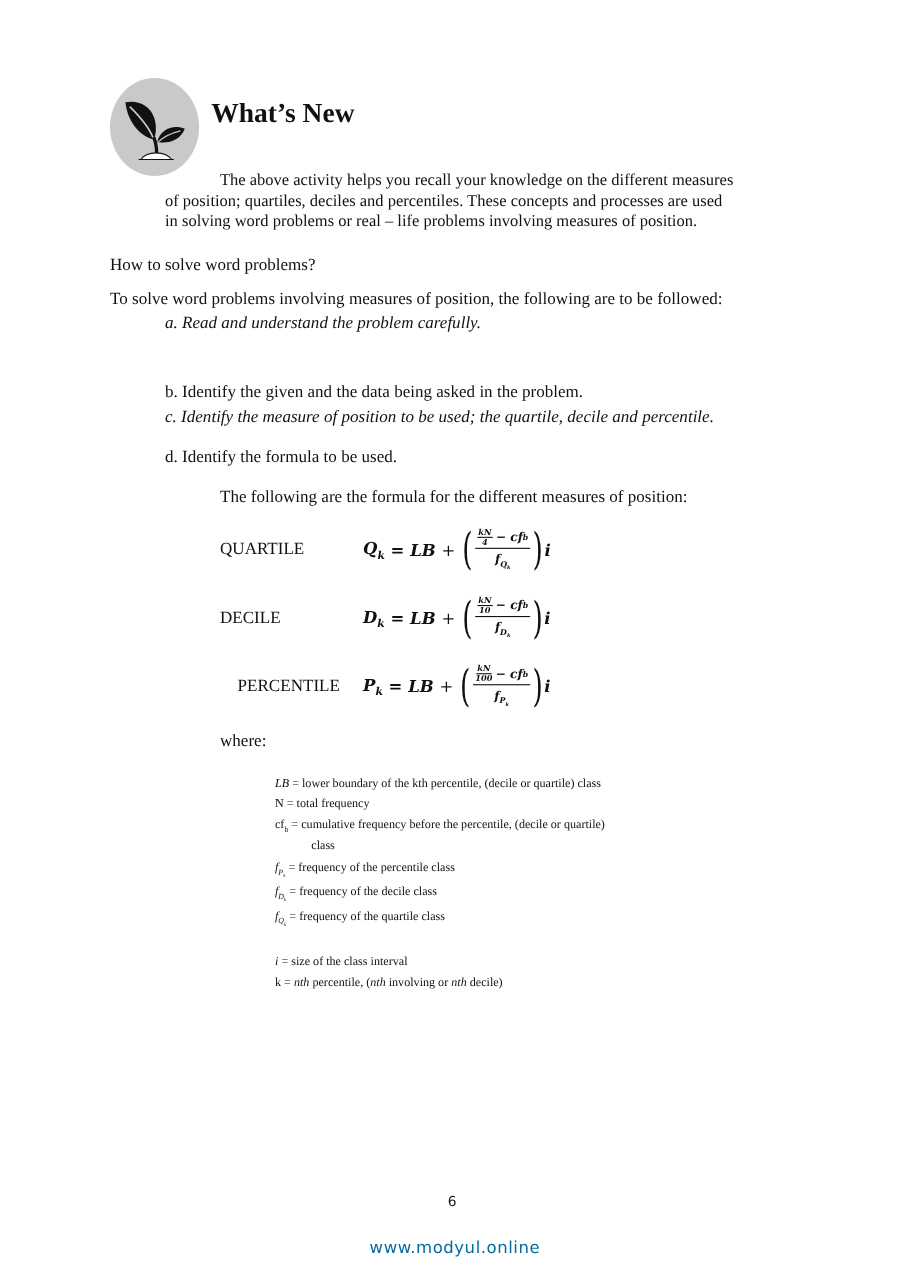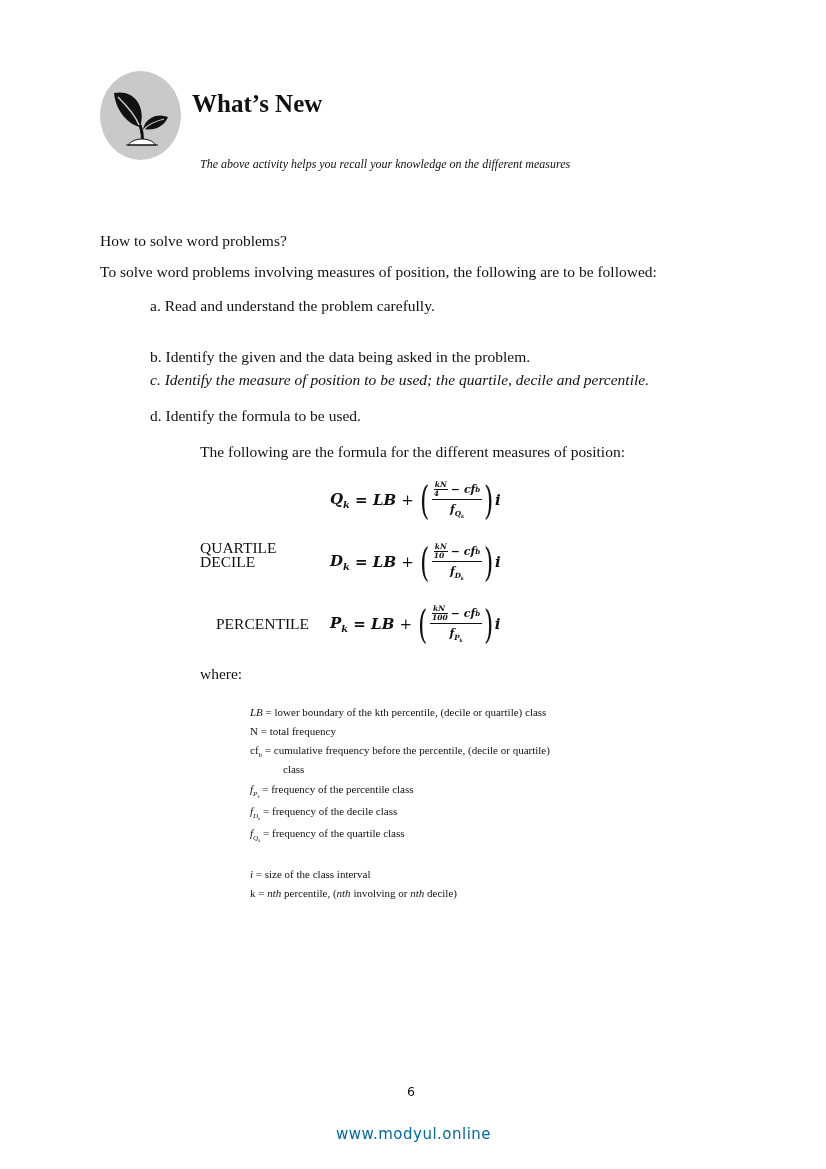--- a/index.html
+++ b/index.html
@@ -6,31 +6,31 @@
   body { width:826px; height:1169px; position:relative; overflow:hidden;
          font-family:"Liberation Serif", "DejaVu Serif", serif; color:#111; }
   .abs { position:absolute; }
   .t { font-size:15.5px; line-height:18px; white-space:nowrap; }
 
   #icon-circle { left:100px; top:71px; width:81px; height:89px; border-radius:50%;
                  background:#c9c9c9; }
   #icon-circle svg { position:absolute; left:6px; top:8px; }
   #title { left:192px; top:89px; font-size:25px; font-weight:bold; line-height:30px; }
 
-  #intro { left:150px; top:155px; width:580px; font-size:12px; line-height:18.5px;font-style:italic; }
+  #intro { left:150px; top:155px; width:580px; font-size:15px; line-height:18.5px; }
   #intro .l1 { padding-left:50px; }
 
   .formula { font-family:"DejaVu Serif", serif; font-weight:bold; font-style:italic;
              font-size:15px; display:flex; align-items:center; }
   .paren { font-style:normal; font-weight:normal; font-size:40px; line-height:40px;
            transform:scaleX(0.6); display:inline-block; margin:0 -2px; }
   .frac { display:inline-flex; flex-direction:column; align-items:center; margin:0 1px; }
   .frac .num { display:flex; align-items:center; font-size:11px; border-bottom:1px solid #111; padding:0 2px 1px; }
   .frac .den { font-size:11px; padding-top:3px; }
-  .mini { display:inline-flex; flex-direction:column; font-size:7.5px; line-height:8px; margin-right:3px; }
+  .mini { display:inline-flex; flex-direction:column; align-items:center; font-size:7.5px; line-height:8px; margin-right:3px; }
   .mini .mn { border-bottom:0.8px solid #111; padding:0 1px; }
   sub { font-size:65%; }
   .lbl { font-size:15.5px; }
 
   .def { left:250px; font-size:11px; line-height:19px; }
   #page-num { left:407px; top:1084px; font-family:"DejaVu Sans", sans-serif; font-size:12.5px; }
   #watermark { left:336px; top:1125px; font-family:"DejaVu Sans", sans-serif; font-size:15px; color:#0369a1; letter-spacing:0.5px; }
 </style>
 </head>
 <body>
@@ -43,34 +43,36 @@
     <path d="M58 40 C50 42 42 46 38 50" stroke="#c9c9c9" stroke-width="1.2" fill="none"></path>
     <path d="M34 46 C36 52 37 58 36 64" stroke="#111" stroke-width="3" fill="none"></path>
     <path d="M22 66 C28 58 44 58 50 66 Z" fill="#fff" stroke="#111" stroke-width="1"></path>
     <line x1="20" y1="66" x2="52" y2="66" stroke="#111" stroke-width="1"></line>
   </svg>
 </div>
 <div id="title" class="abs">What’s New</div>
 
 <div id="intro" class="abs">
   <div class="l1">The above activity helps you recall your knowledge on the different measures</div>
+  <div>of position; quartiles, deciles and percentiles. These concepts and processes are used</div>
+  <div>in solving word problems or real – life problems involving measures of position.</div>
 </div>
 
 <div class="abs t" style="left:100px; top:232px;">How to solve word problems?</div>
 <div class="abs t" style="left:100px; top:263px;">To solve word problems involving measures of position, the following are to be followed:</div>
 
-<div class="abs t" style="left:150px; top:297px;">a. Read and understand the problem carefully.</div>
+<div class="abs t" style="left:150px; top:285px;font-style:italic;">a. Read and understand the problem carefully.</div>
 <div class="abs t" style="left:150px; top:348px;">b. Identify the given and the data being asked in the problem.</div>
 <div class="abs t" style="left:150px; top:371px;font-style:italic;">c. Identify the measure of position to be used; the quartile, decile and percentile.</div>
 <div class="abs t" style="left:150px; top:407px;">d. Identify the formula to be used.</div>
 
 <div class="abs t" style="left:200px; top:443px;">The following are the formula for the different measures of position:</div>
 
 <div class="abs" style="left:200px; top:474px; width:340px; height:52px;">
-  <span class="abs lbl" style="left:0; top:17px;margin-top:48px;">QUARTILE</span>
+  <span class="abs lbl" style="left:0; top:17px;">QUARTILE</span>
   <div class="abs formula" style="left:130px; top:0; height:52px;">
     <span><span>Q</span><sub>k</sub></span>&nbsp;<span>=</span>&nbsp;<span>LB</span>&nbsp;<span style="font-weight:normal;font-style:normal">+</span>&nbsp;
     <span class="paren">(</span>
     <span class="frac">
       <span class="num">
           <span class="mini">
             <span class="mn">kN</span>
             <span>4</span>
           </span>
           <span>− cf</span>

